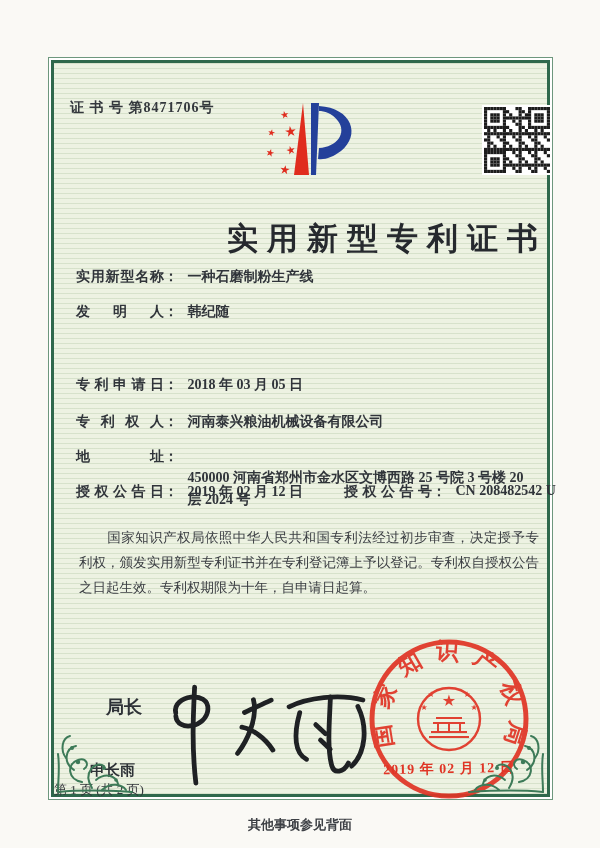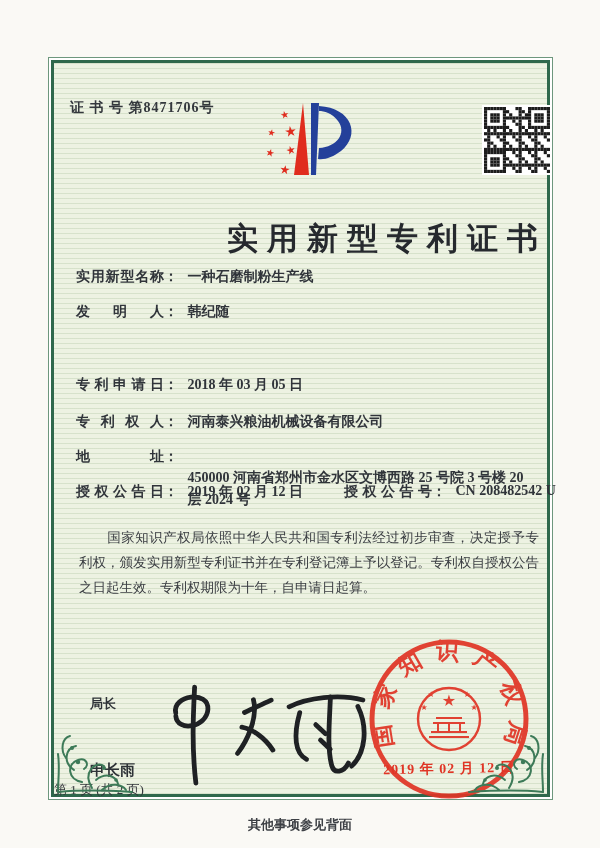--- a/index.html
+++ b/index.html
@@ -37,21 +37,21 @@
   .f-value{display:inline-block;margin-left:6px;vertical-align:top;white-space:normal;}
   .f-value.wrap{width:352px;line-height:22px;margin-top:19px;}
   .pair2{position:absolute;left:268px;top:0;}
   
   .body-text{
     position:absolute;left:12px;top:449px;width:486px;
     font-size:13.5px;line-height:25px;color:#3a3d42;text-align:justify;
   }
   .body-text p{margin:13px;text-indent:2.1em;}
   
-  .sig-title{position:absolute;left:36px;top:632px;font-size:13px;font-weight:700;color:#2e3237;}
+  .sig-title{position:absolute;left:52px;top:632px;font-size:18px;font-weight:700;color:#2e3237;}
   .sig-name{position:absolute;left:36px;top:662px;font-size:15px;font-weight:700;color:#2e3237;margin-top:36px;}
   .sig-hand{position:absolute;left:88px;top:600px;width:250px;height:135px;transform:rotate(-2deg);}
   
   .seal{position:absolute;left:309px;top:570px;width:172px;height:172px;opacity:.92;}
   .seal-date{
     position:absolute;left:305px;top:697px;width:180px;text-align:center;
     font-size:14px;font-weight:700;color:#e03425;letter-spacing:1px;transform:rotate(-1deg);
   }
   
   .page-indicator{position:absolute;left:0;top:718px;width:100%;text-align:left;font-size:13px;color:#33363b;}

